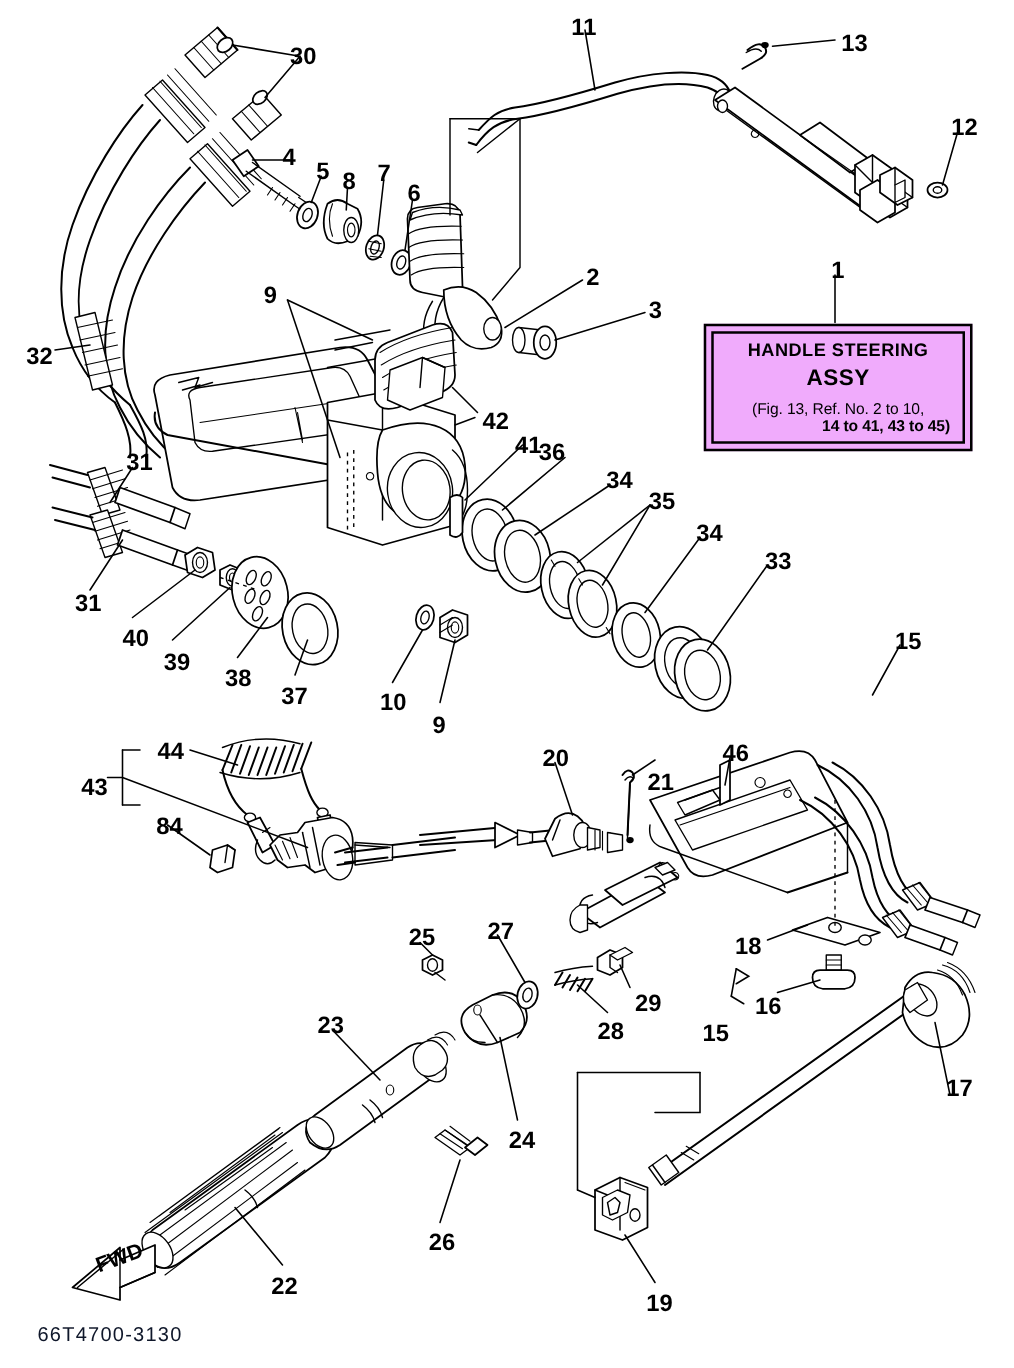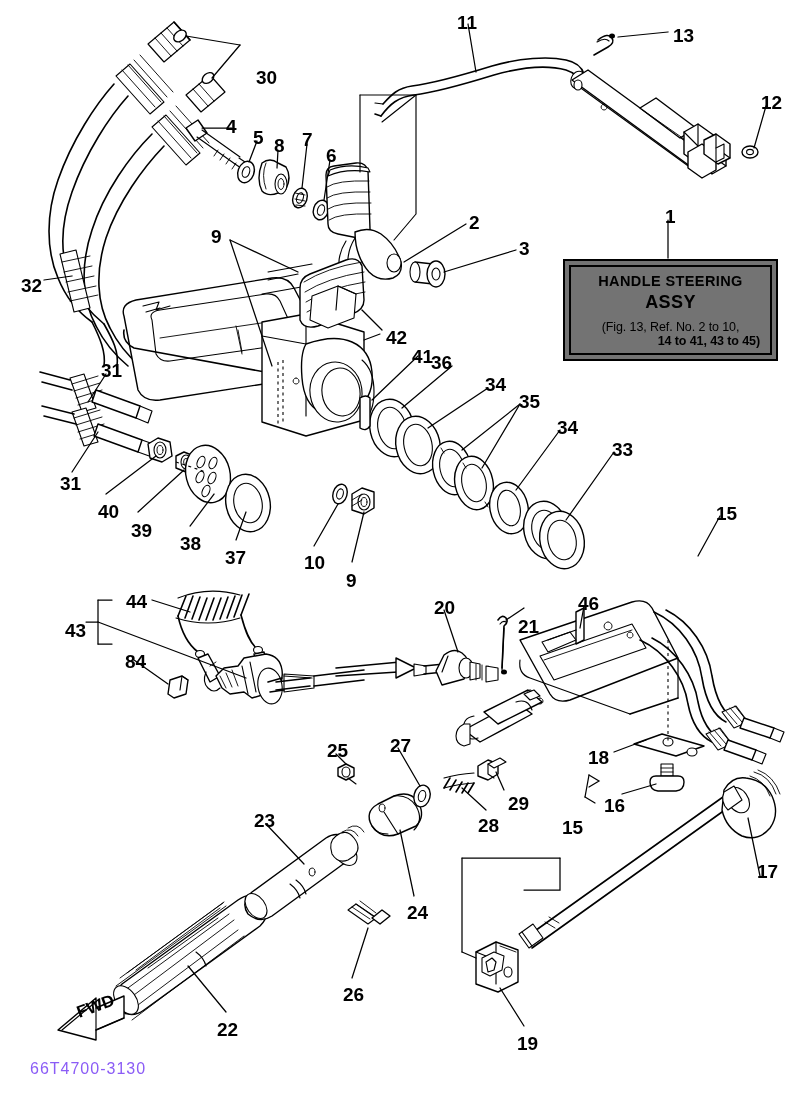--- a/index.html
+++ b/index.html
@@ -21,28 +21,28 @@
     line-height:1;
     white-space:nowrap;
     letter-spacing:0px;
   }
   #partno{
     position:absolute;
     left:30px;top:1060px;
     font-family:"Liberation Sans", sans-serif;
     font-size:16px;
     letter-spacing:1px;
-    color:#8b5cf6;
+    color:#0f172a;
   }
   #callout{
     position:absolute;
     left:563px;top:259px;
     width:215px;height:102px;
     border:2px solid #000;
-    background:#737373;
+    background:#f0abfc;
     box-sizing:border-box;
   }
   #callout .inner{
     position:absolute;left:4px;top:4px;right:4px;bottom:4px;
     border:2px solid #000;
     box-sizing:border-box;
     display:flex;flex-direction:column;
     align-items:center;justify-content:center;
     padding:2px 4px;
   }
@@ -628,21 +628,21 @@
       <div class="l3">(Fig. 13, Ref. No. 2 to 10,</div>
       <div class="l4">14 to 41, 43 to 45)</div>
     </div>
   </div>
 
   <div class="fwdtxt">FWD</div>
 
   <div id="partno">66T4700-3130</div>
 
   <div id="refs">
-      <div class="lbl" style="left: 256px; top: 36px; margin-top: 32px;">30</div>
+      <div class="lbl" style="left: 232px; top: 36px;">30</div>
       <div class="lbl" style="left: 673px; top: 26px;">13</div>
       <div class="lbl" style="left: 457px; top: 13px;">11</div>
       <div class="lbl" style="left: 761px; top: 93px;">12</div>
       <div class="lbl" style="left: 226px; top: 117px;">4</div>
       <div class="lbl" style="left: 253px; top: 128px;">5</div>
       <div class="lbl" style="left: 274px; top: 136px;">8</div>
       <div class="lbl" style="left: 302px; top: 130px;">7</div>
       <div class="lbl" style="left: 326px; top: 146px;">6</div>
       <div class="lbl" style="left: 469px; top: 213px;">2</div>
       <div class="lbl" style="left: 519px; top: 239px;">3</div>

